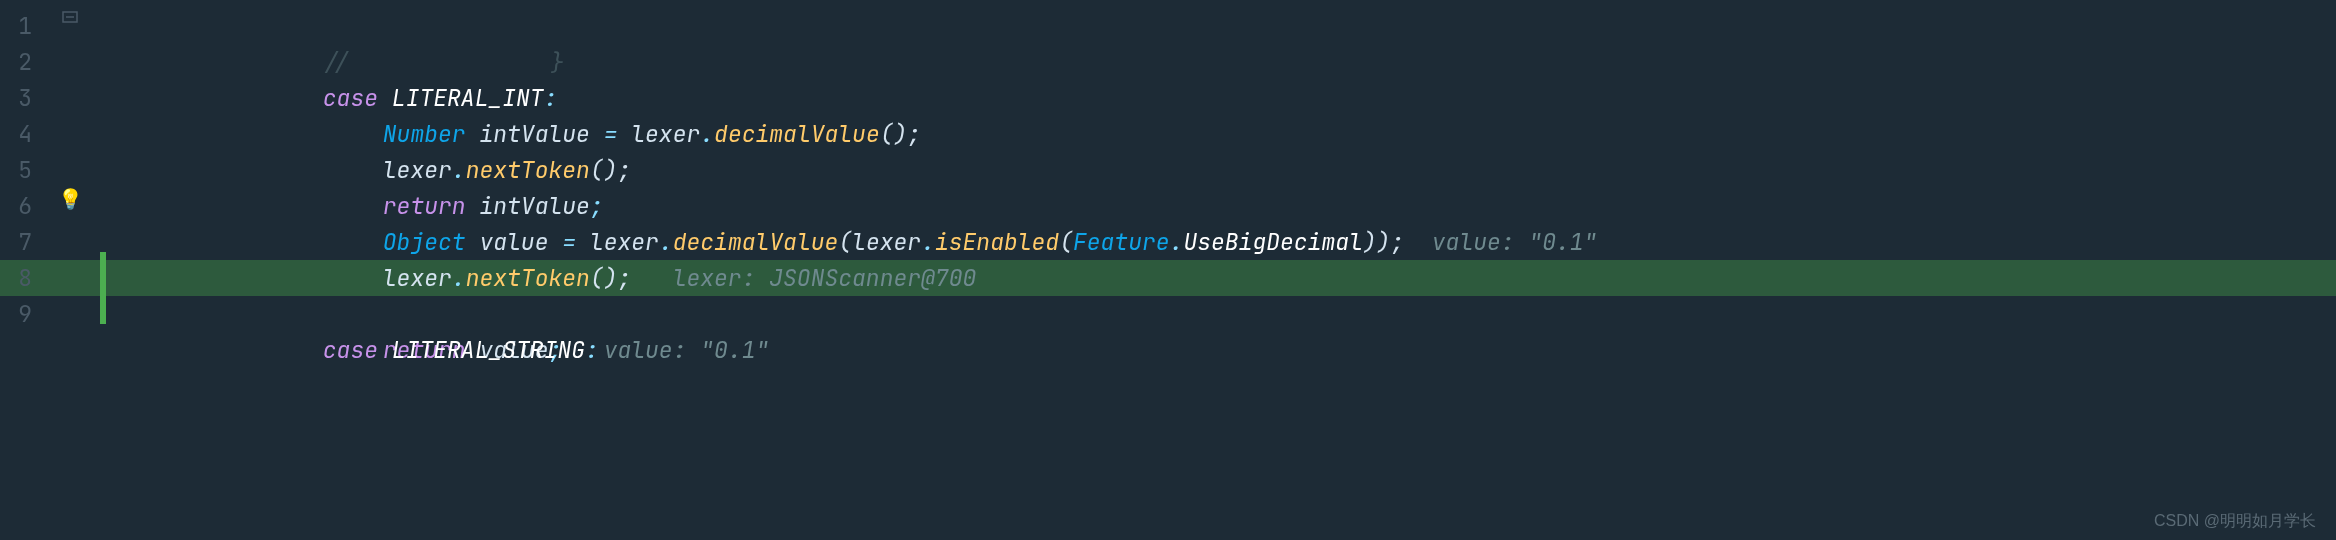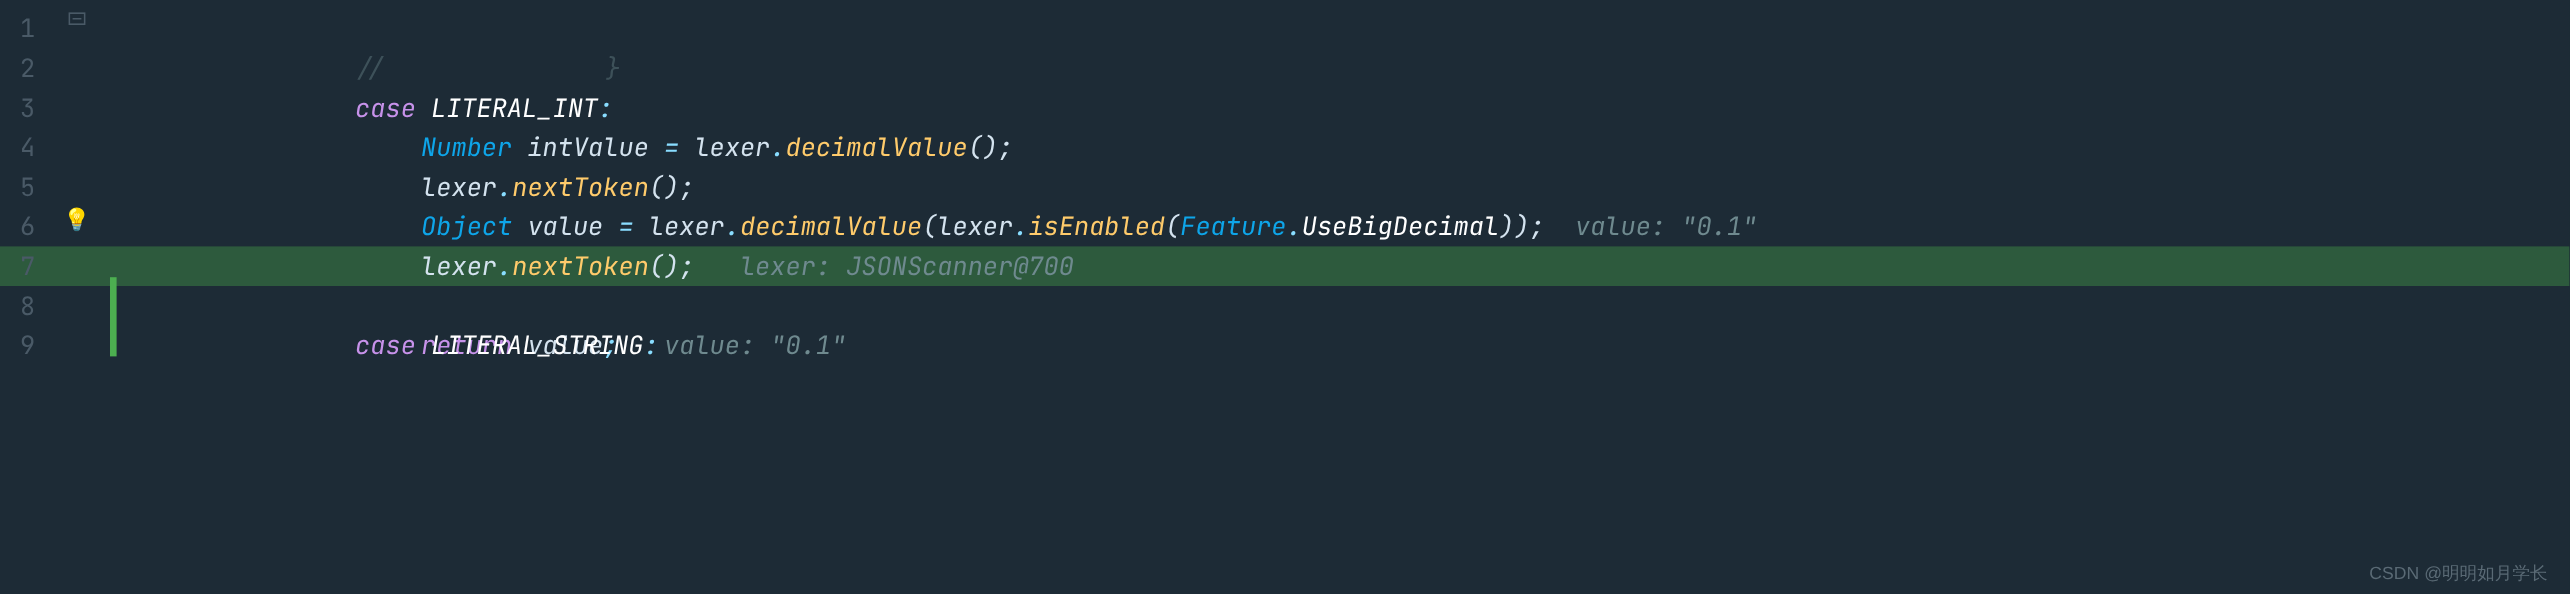--- a/index.html
+++ b/index.html
@@ -149,20 +149,23 @@
     <div class="code-line">
       <span class="kw">case</span> <span class="const">LITERAL_INT</span><span class="punct">:</span>
     </div>
     <div class="code-line" style="padding-left:140px;">
       <span class="type">Number</span> <span class="ident">intValue</span><span class="punct"> = </span><span class="ident">lexer</span><span class="punct">.</span><span class="method">decimalValue</span><span class="paren">();</span>
     </div>
     <div class="code-line" style="padding-left:140px;">
       <span class="ident">lexer</span><span class="punct">.</span><span class="method">nextToken</span><span class="paren">();</span>
     </div>
     <div class="code-line" style="padding-left:140px;">
+      <span class="kw">return</span> <span class="ident">intValue</span><span class="punct">;</span>
+    </div>
+    <div class="code-line" style="padding-left:140px;">
       <span class="type">Object</span> <span class="ident">value</span><span class="punct"> = </span><span class="ident">lexer</span><span class="punct">.</span><span class="method">decimalValue</span><span class="paren">(</span><span class="ident">lexer</span><span class="punct">.</span><span class="method">isEnabled</span><span class="paren">(</span><span class="type">Feature</span><span class="punct">.</span><span class="const">UseBigDecimal</span><span class="paren">));</span><span class="hint">  value: </span><span class="hint">"0.1"</span>
     </div>
     <div class="code-line" style="padding-left:140px;">
       <span class="ident">lexer</span><span class="punct">.</span><span class="method">nextToken</span><span class="paren">();</span><span class="hint">   lexer: </span><span class="hint">JSONScanner@700</span>
     </div>
     <div class="code-line" style="padding-left:140px;">
       <div class="highlight-exec"></div>
       <span class="kw">return</span> <span class="ident">value</span><span class="punct">;</span><span class="hint">   value: </span><span class="hint">"0.1"</span>
     </div>
     <div class="code-line">

